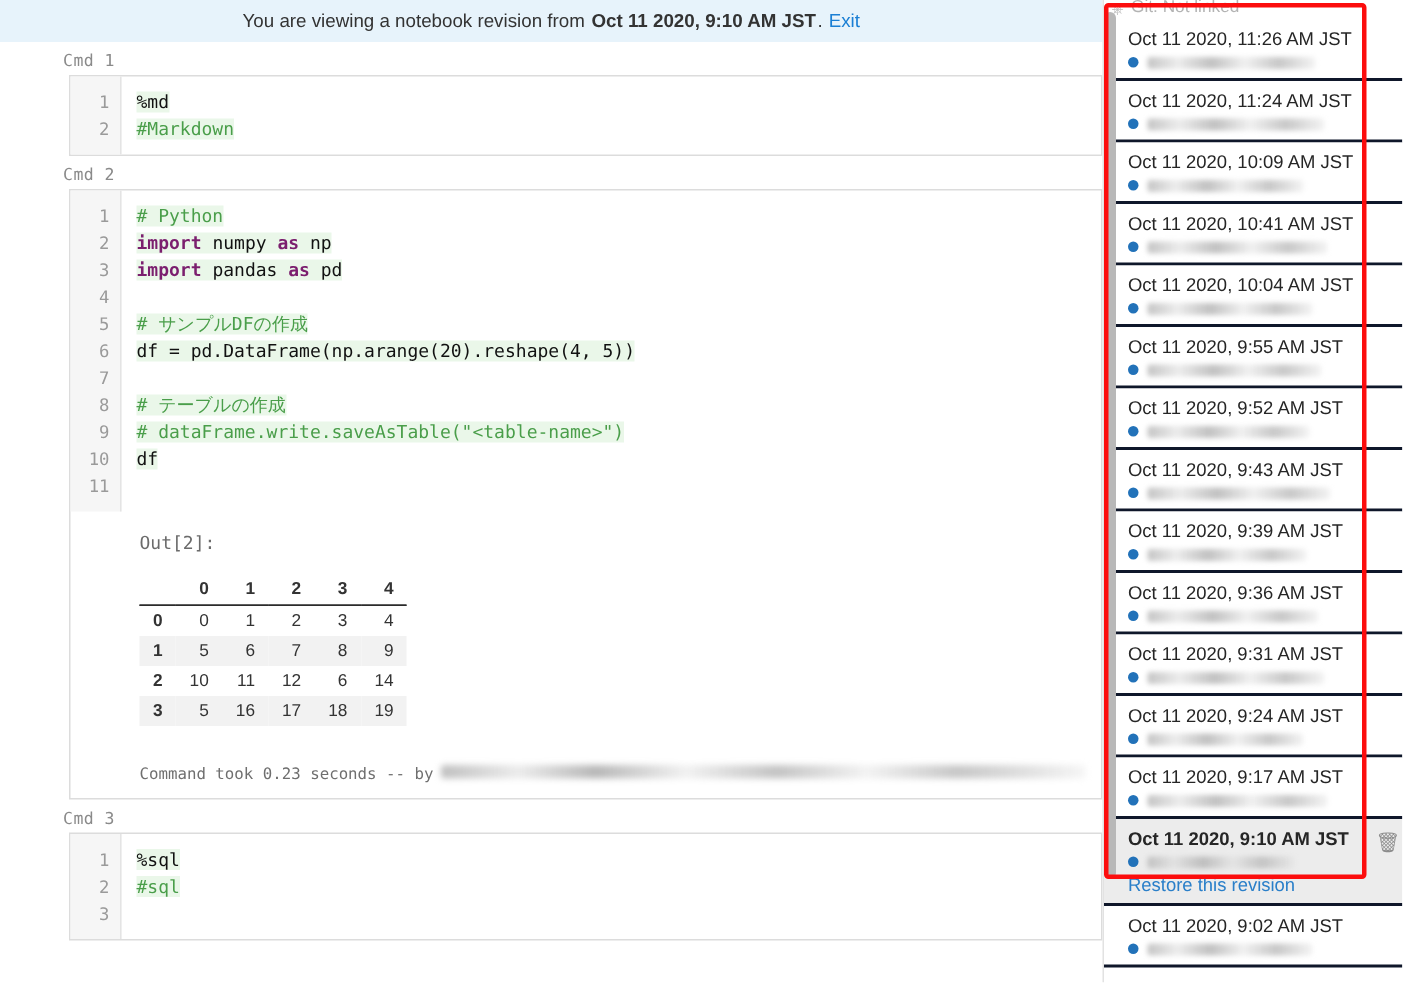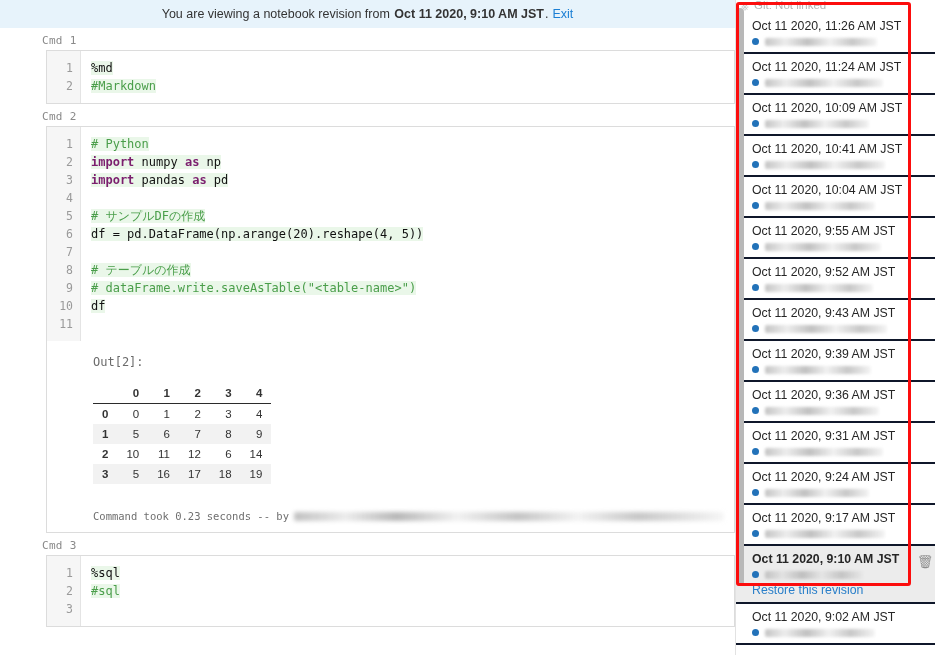--- a/index.html
+++ b/index.html
@@ -105,21 +105,21 @@
   table.df thead th { font-weight: bold; border-bottom: 1.5px solid #2b2b2b; }
   table.df tbody th { font-weight: bold; }
   table.df tbody tr.odd { background: #f2f2f2; }
 
   .cmd-status {
     font-family: "DejaVu Sans Mono", monospace;
     font-size: 10.5px;
     color: #6f6f6f;
     padding: 18px 0 10px 46px;
     display: flex;
-    align-items: center;
+    align-items: flex-start;
   }
   .blur-text {
     display: inline-block;
     height: 9px;
     margin-left: 5px;
     border-radius: 2px;
     background: linear-gradient(90deg,
       rgba(170,170,170,.75) 0%, rgba(200,200,200,.35) 12%,
       rgba(165,165,165,.8) 24%, rgba(210,210,210,.3) 38%,
       rgba(170,170,170,.7) 52%, rgba(215,215,215,.3) 66%,

